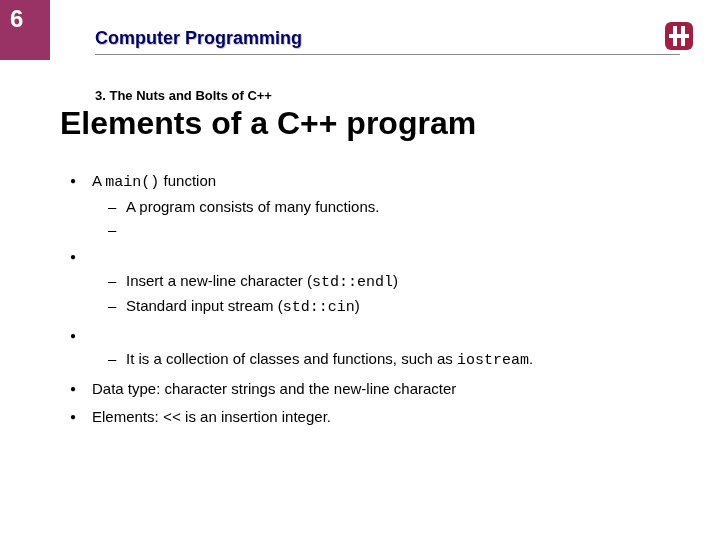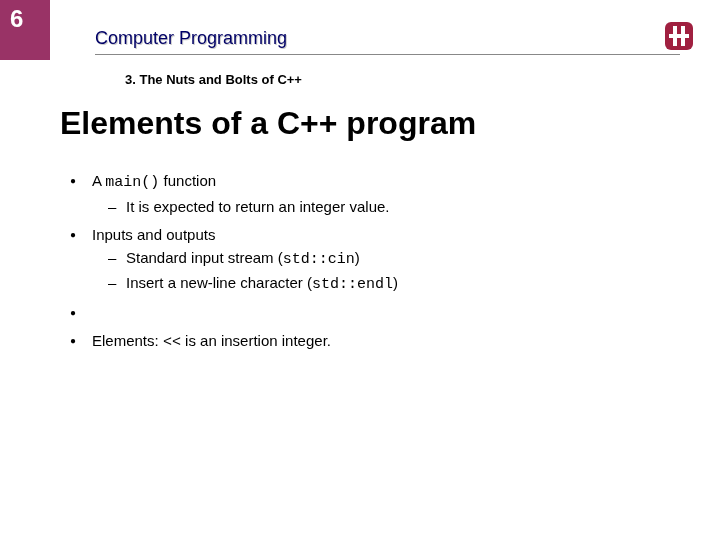--- a/index.html
+++ b/index.html
@@ -25,46 +25,45 @@
     color: #fff;
     font-size: 24px;
     font-weight: bold;
     padding: 5px 10px;
   }
   .course-title {
     position: absolute;
     left: 95px;
     top: 28px;
     font-size: 18px;
-    font-weight: normal;
+    font-weight: bold;
     color: #000066;
     text-shadow: 1px 1px 0 #ccc;
   }
   .header-line {
     position: absolute;
     left: 95px;
     right: 40px;
     top: 54px;
     border-bottom: 1px solid #888;
   }
   .logo {
     position: absolute;
     right: 25px;
     top: 20px;
     width: 32px;
     height: 32px;
   }
   .chapter {
     position: absolute;
     left: 95px;
-    top: 72px;
+    top: 88px;
     font-size: 13px;
     font-weight: bold;
     color: #000;
-    margin-left: 30px;
   }
   .slide-title {
     position: absolute;
     left: 60px;
     top: 105px;
     font-size: 32px;
     font-weight: bold;
     color: #000;
     text-align: right;
   }
@@ -105,30 +104,37 @@
 
 <div class="chapter">3. The Nuts and Bolts of C++</div>
 
 <div class="slide-title">Elements of a C++ program</div>
 
 <div class="content">
   <ul>
     <li>
       <span class="bullet bullet-dot"></span><span class="li-text"><span>A </span><span class="code">main()</span><span> function</span></span>
       <ul class="sub">
-        <li><span class="dash"></span><span>It is expected to return an integer value.</span></li>
-      </ul>
-    </li>
-    <li>
-      <span class="bullet bullet-dot"></span><span class="li-text">Inputs and outputs</span>
-      <ul class="sub">
-        <li><span class="dash"></span><span>Standard input stream (</span><span class="code">std::cin</span><span>)</span></li>
-        <li><span class="dash"></span><span>Insert a new-line character (</span><span class="code">std::endl</span><span>)</span></li>
+        <li><span class="dash"></span><span>A program consists of many functions.</span></li>
+        <li><span class="dash"></span></li>
       </ul>
     </li>
     <li>
       <span class="bullet bullet-dot"></span>
+      <ul class="sub">
+        <li><span class="dash"></span><span>Insert a new-line character (</span><span class="code">std::endl</span><span>)</span></li>
+        <li><span class="dash"></span><span>Standard input stream (</span><span class="code">std::cin</span><span>)</span></li>
+      </ul>
+    </li>
+    <li>
+      <span class="bullet bullet-dot"></span>
+      <ul class="sub">
+        <li><span class="dash"></span><span>It is a collection of classes and functions, such as </span><span class="code">iostream</span><span>.</span></li>
+      </ul>
+    </li>
+    <li>
+      <span class="bullet bullet-dot"></span><span class="li-text">Data type: character strings and the new-line character</span>
     </li>
     <li>
       <span class="bullet bullet-dot"></span><span class="li-text"><span>Elements: </span><span class="code">&lt;&lt;</span><span> is an insertion integer.</span></span>
     </li>
   </ul>
 </div>
 
 </body></html>

